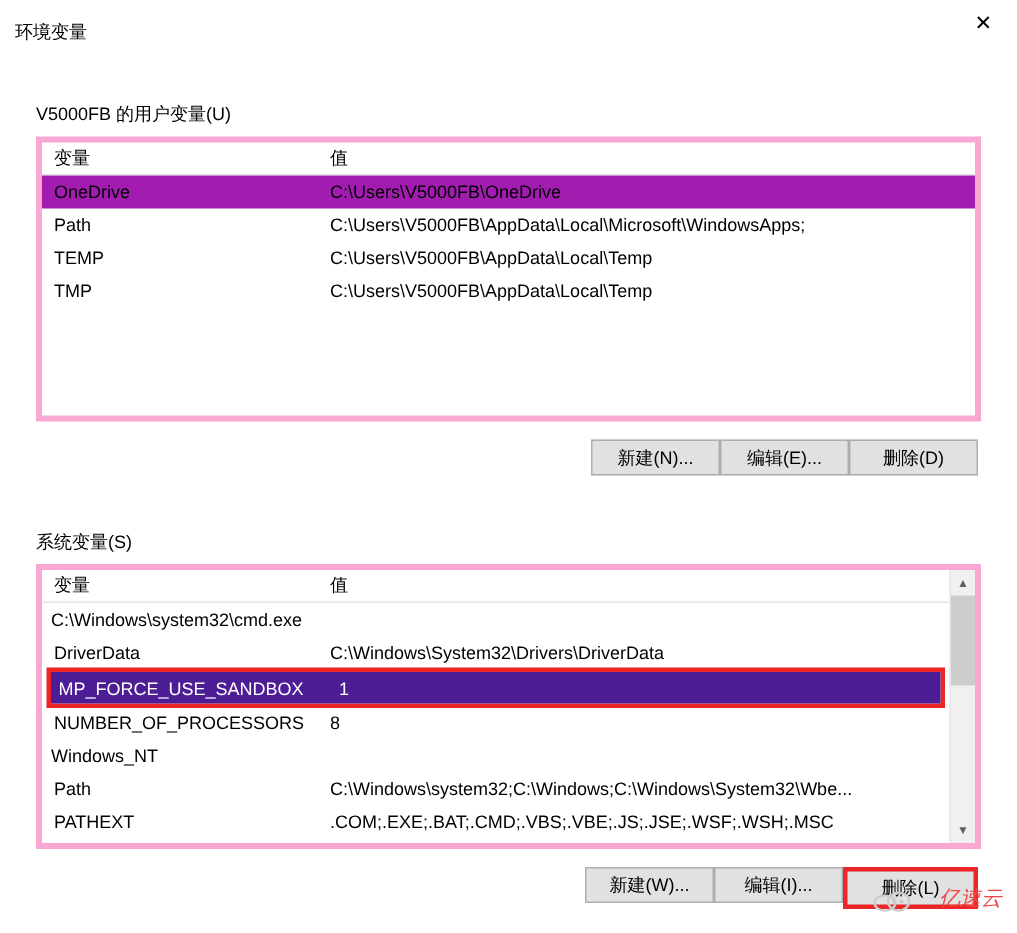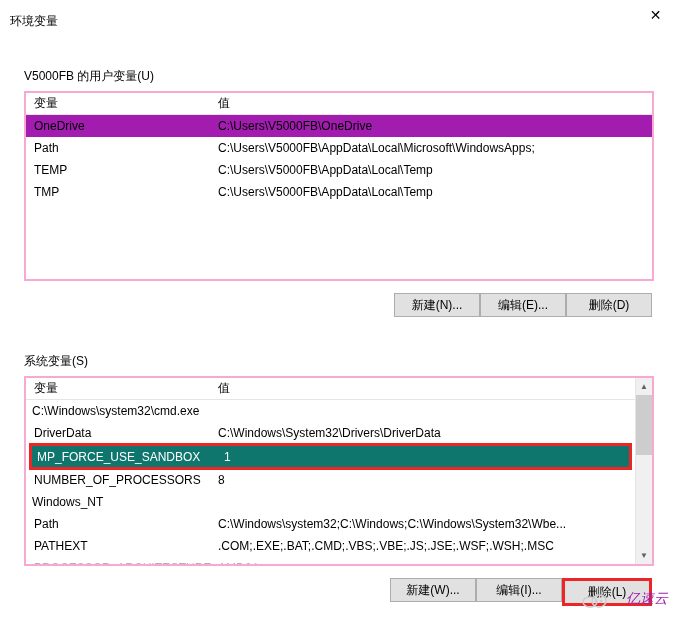--- a/index.html
+++ b/index.html
@@ -3,39 +3,39 @@
   <meta charset="utf-8">
   <style>
     * { box-sizing: border-box; margin: 0; padding: 0; font-family: "Microsoft YaHei", "Segoe UI", sans-serif; }
     body { width: 678px; height: 622px; background: #fff; font-size: 12px; color: #000; overflow: hidden; position: relative; }
     .titlebar { display: flex; justify-content: space-between; align-items: flex-end; height: 30px; padding: 0 0 0 10px; }
     .titlebar-title { font-size: 12px; }
     .close-btn { width: 45px; height: 30px; display: flex; align-items: center; justify-content: center; font-size: 14px; }
     .content { padding: 8px 24px 20px 24px; }
     .group-label { font-size: 12px; margin-bottom: 6px; margin-top: 36px; }
     .group-label.first { margin-top: 30px; }
-    .listbox { border: 2px solid #f9a8d4; background: #fff; height: 190px; overflow: hidden; position: relative; }
+    .listbox { border: 4px solid #f9a8d4; background: #fff; height: 190px; overflow: hidden; position: relative; }
     .listbox.second { height: 190px; overflow: hidden; }
     .list-inner { overflow: hidden; height: 100%; }
     .list-header, .list-row { display: flex; height: 22px; align-items: center; }
     .list-header { border-bottom: 1px solid #e5e5e5; font-size: 12px; }
     .col-name { width: 186px; padding-left: 8px; white-space: nowrap; overflow: hidden; text-overflow: ellipsis; }
     .col-value { flex: 1; padding-left: 6px; white-space: nowrap; overflow: hidden; text-overflow: ellipsis; padding-right: 20px; }
     .list-row { font-size: 12px; }
     .list-row.sel-light { background: #a21caf; }
     .sel-red-wrap { border: 3px solid #ec2527; margin: -1px 3px -1px 3px; }
-    .sel-red-wrap .list-row { background: #0f766e; color: #fff; height: 21px; }
+    .sel-red-wrap .list-row { background: #4c1d95; color: #fff; height: 21px; }
     .scrollbar { position: absolute; right: 0; top: 0; bottom: 0; width: 17px; background: #f0f0f0; display: flex; flex-direction: column; border-left: 1px solid #e5e5e5; }
     .sb-btn { height: 17px; display: flex; align-items: center; justify-content: center; color: #606060; font-size: 8px; }
     .sb-thumb { background: #cdcdcd; margin: 0; flex: 0 0 auto; }
     .sb-track { flex: 1; }
     .button-row { display: flex; justify-content: flex-end; margin-top: 12px; padding-right: 2px; }
     .btn { width: 86px; height: 24px; background: #e1e1e1; border: 1px solid #adadad; font-size: 12px; display: flex; align-items: center; justify-content: center; cursor: default; }
     .btn-red-border { border: 3px solid #ec2527; height: 28px; width: 90px; position: relative; overflow: hidden; }
-    .watermark { position: absolute; bottom: 14px; right: 10px; display: flex; align-items: center; gap: 19px; color: #a21caf; font-size: 14px; font-style: italic; }
+    .watermark { position: absolute; bottom: 14px; right: 10px; display: flex; align-items: center; gap: 19px; color: #ef4444; font-size: 14px; font-style: italic; }
   </style>
 </head>
 <body>
 
 <div class="titlebar">
   <span class="titlebar-title">环境变量</span>
   <div class="close-btn">
     <span>✕</span>
   </div>
 </div>

